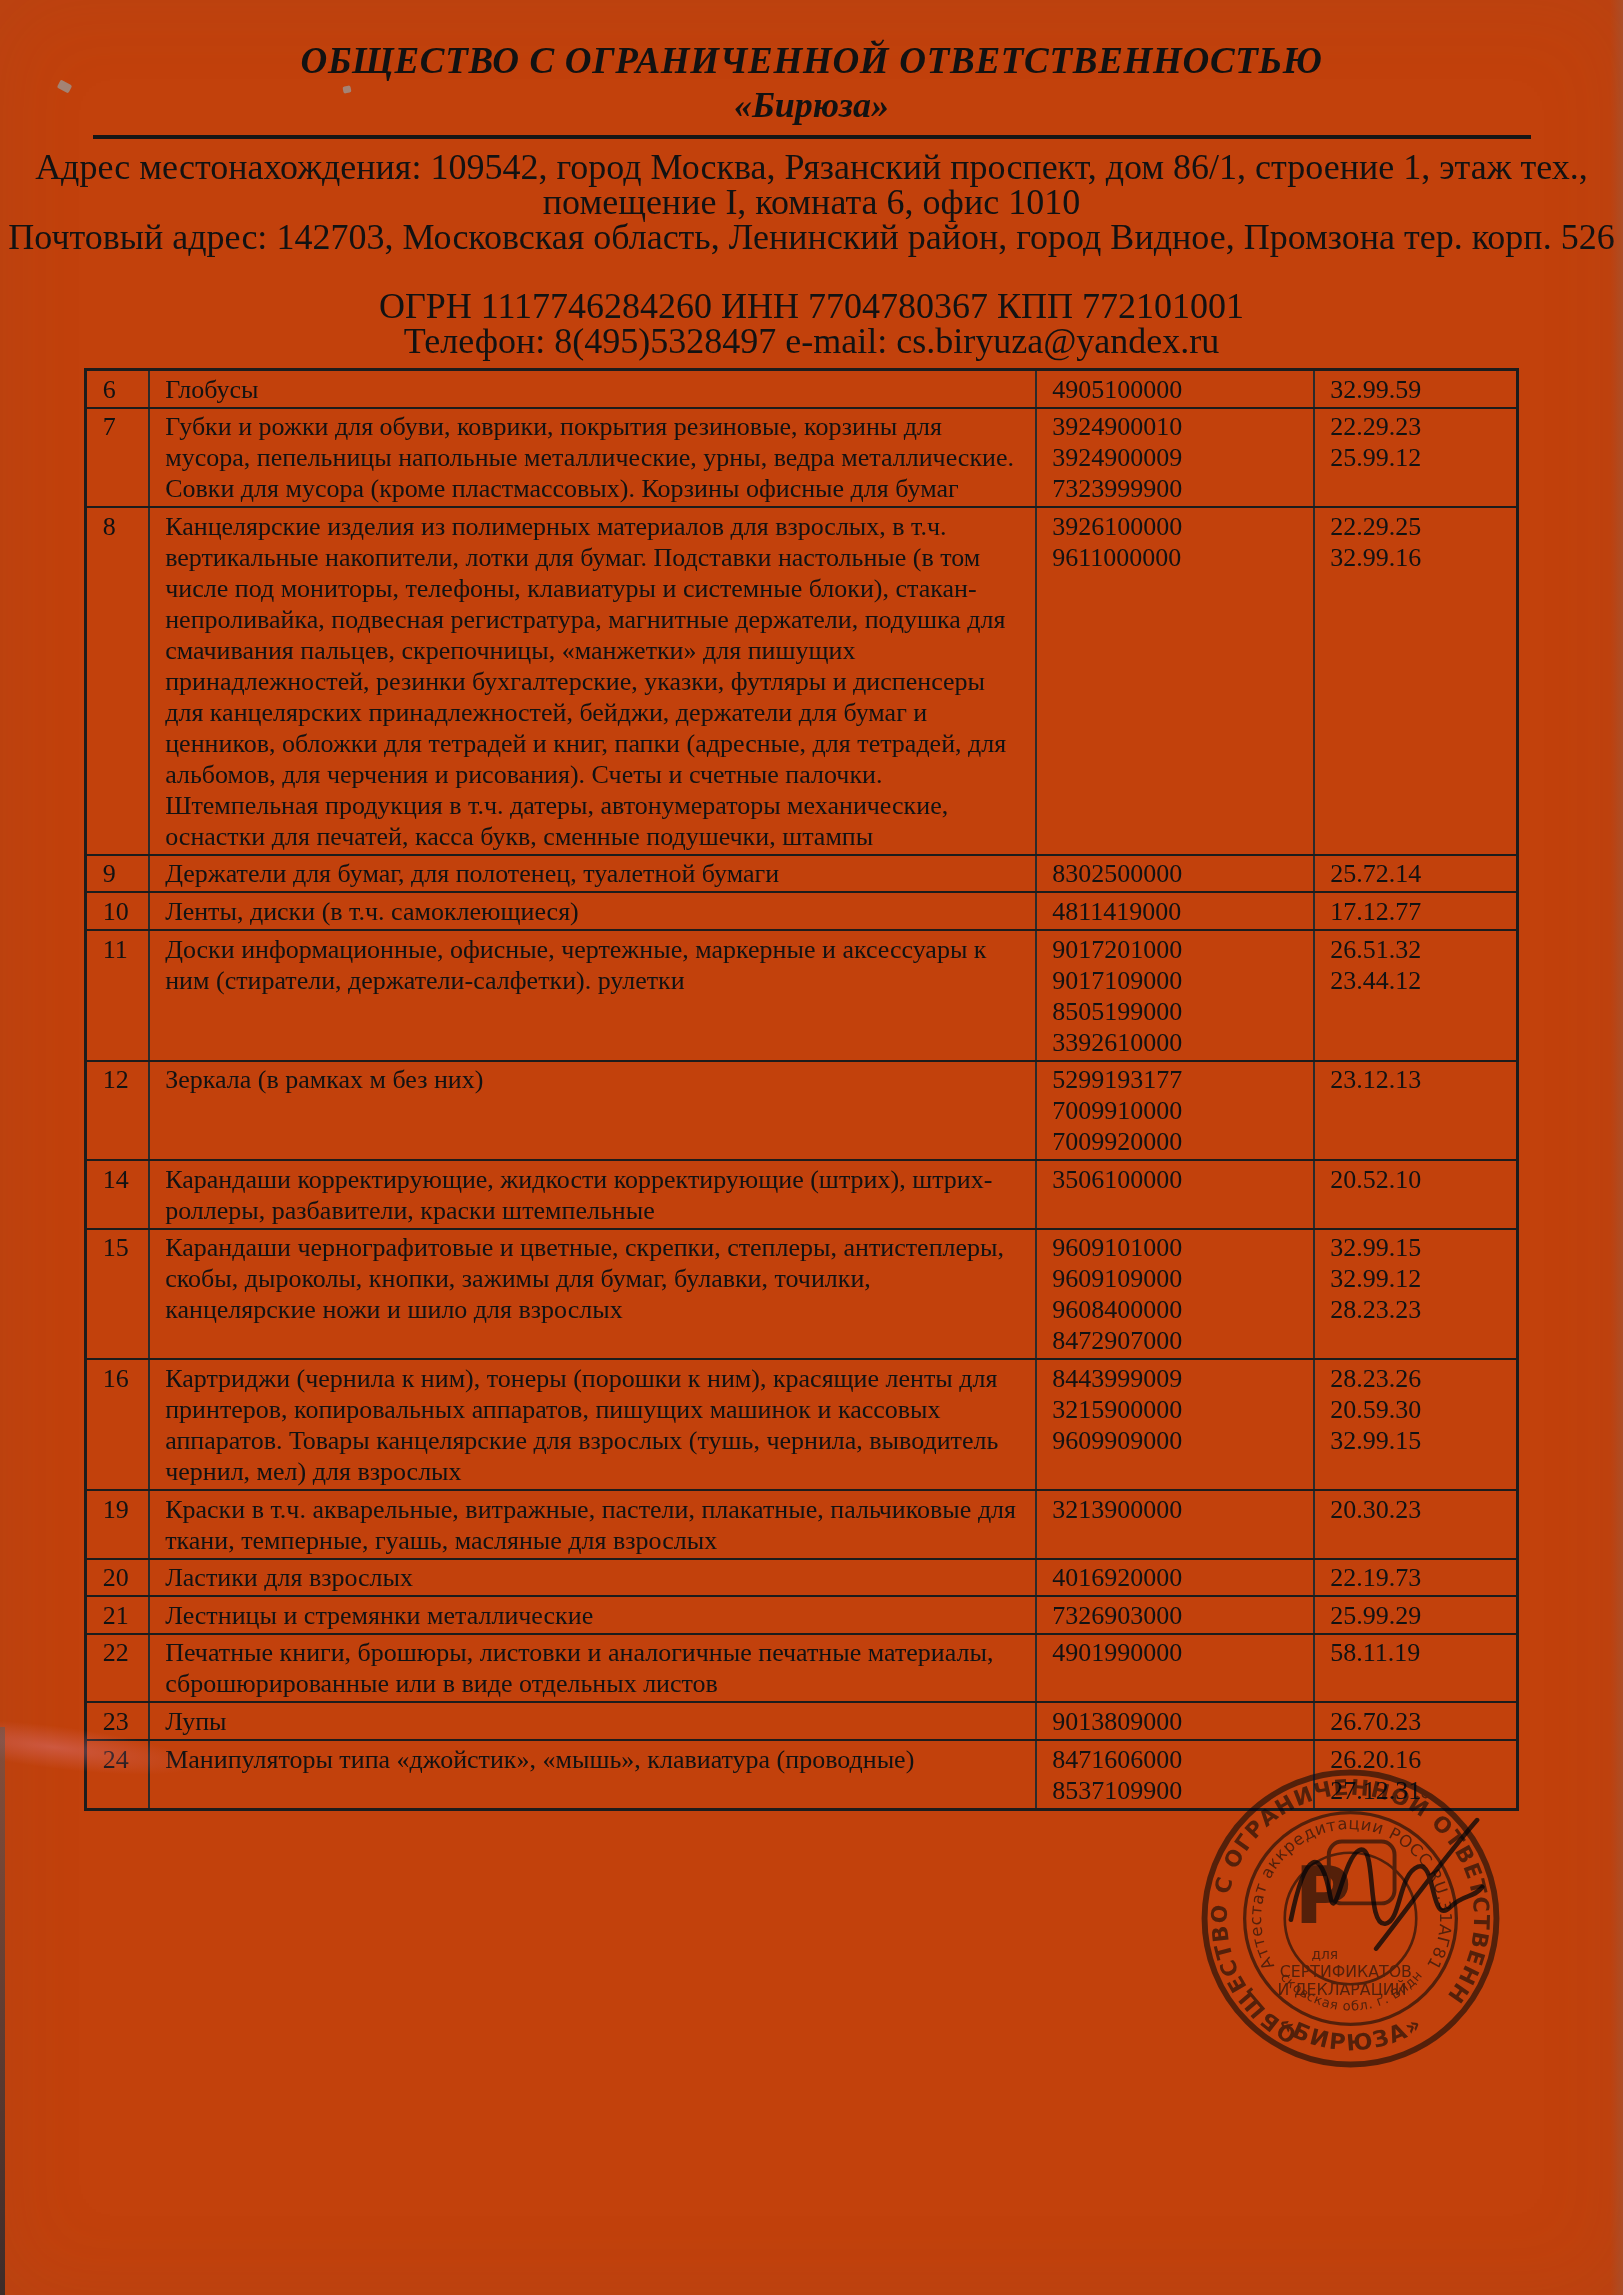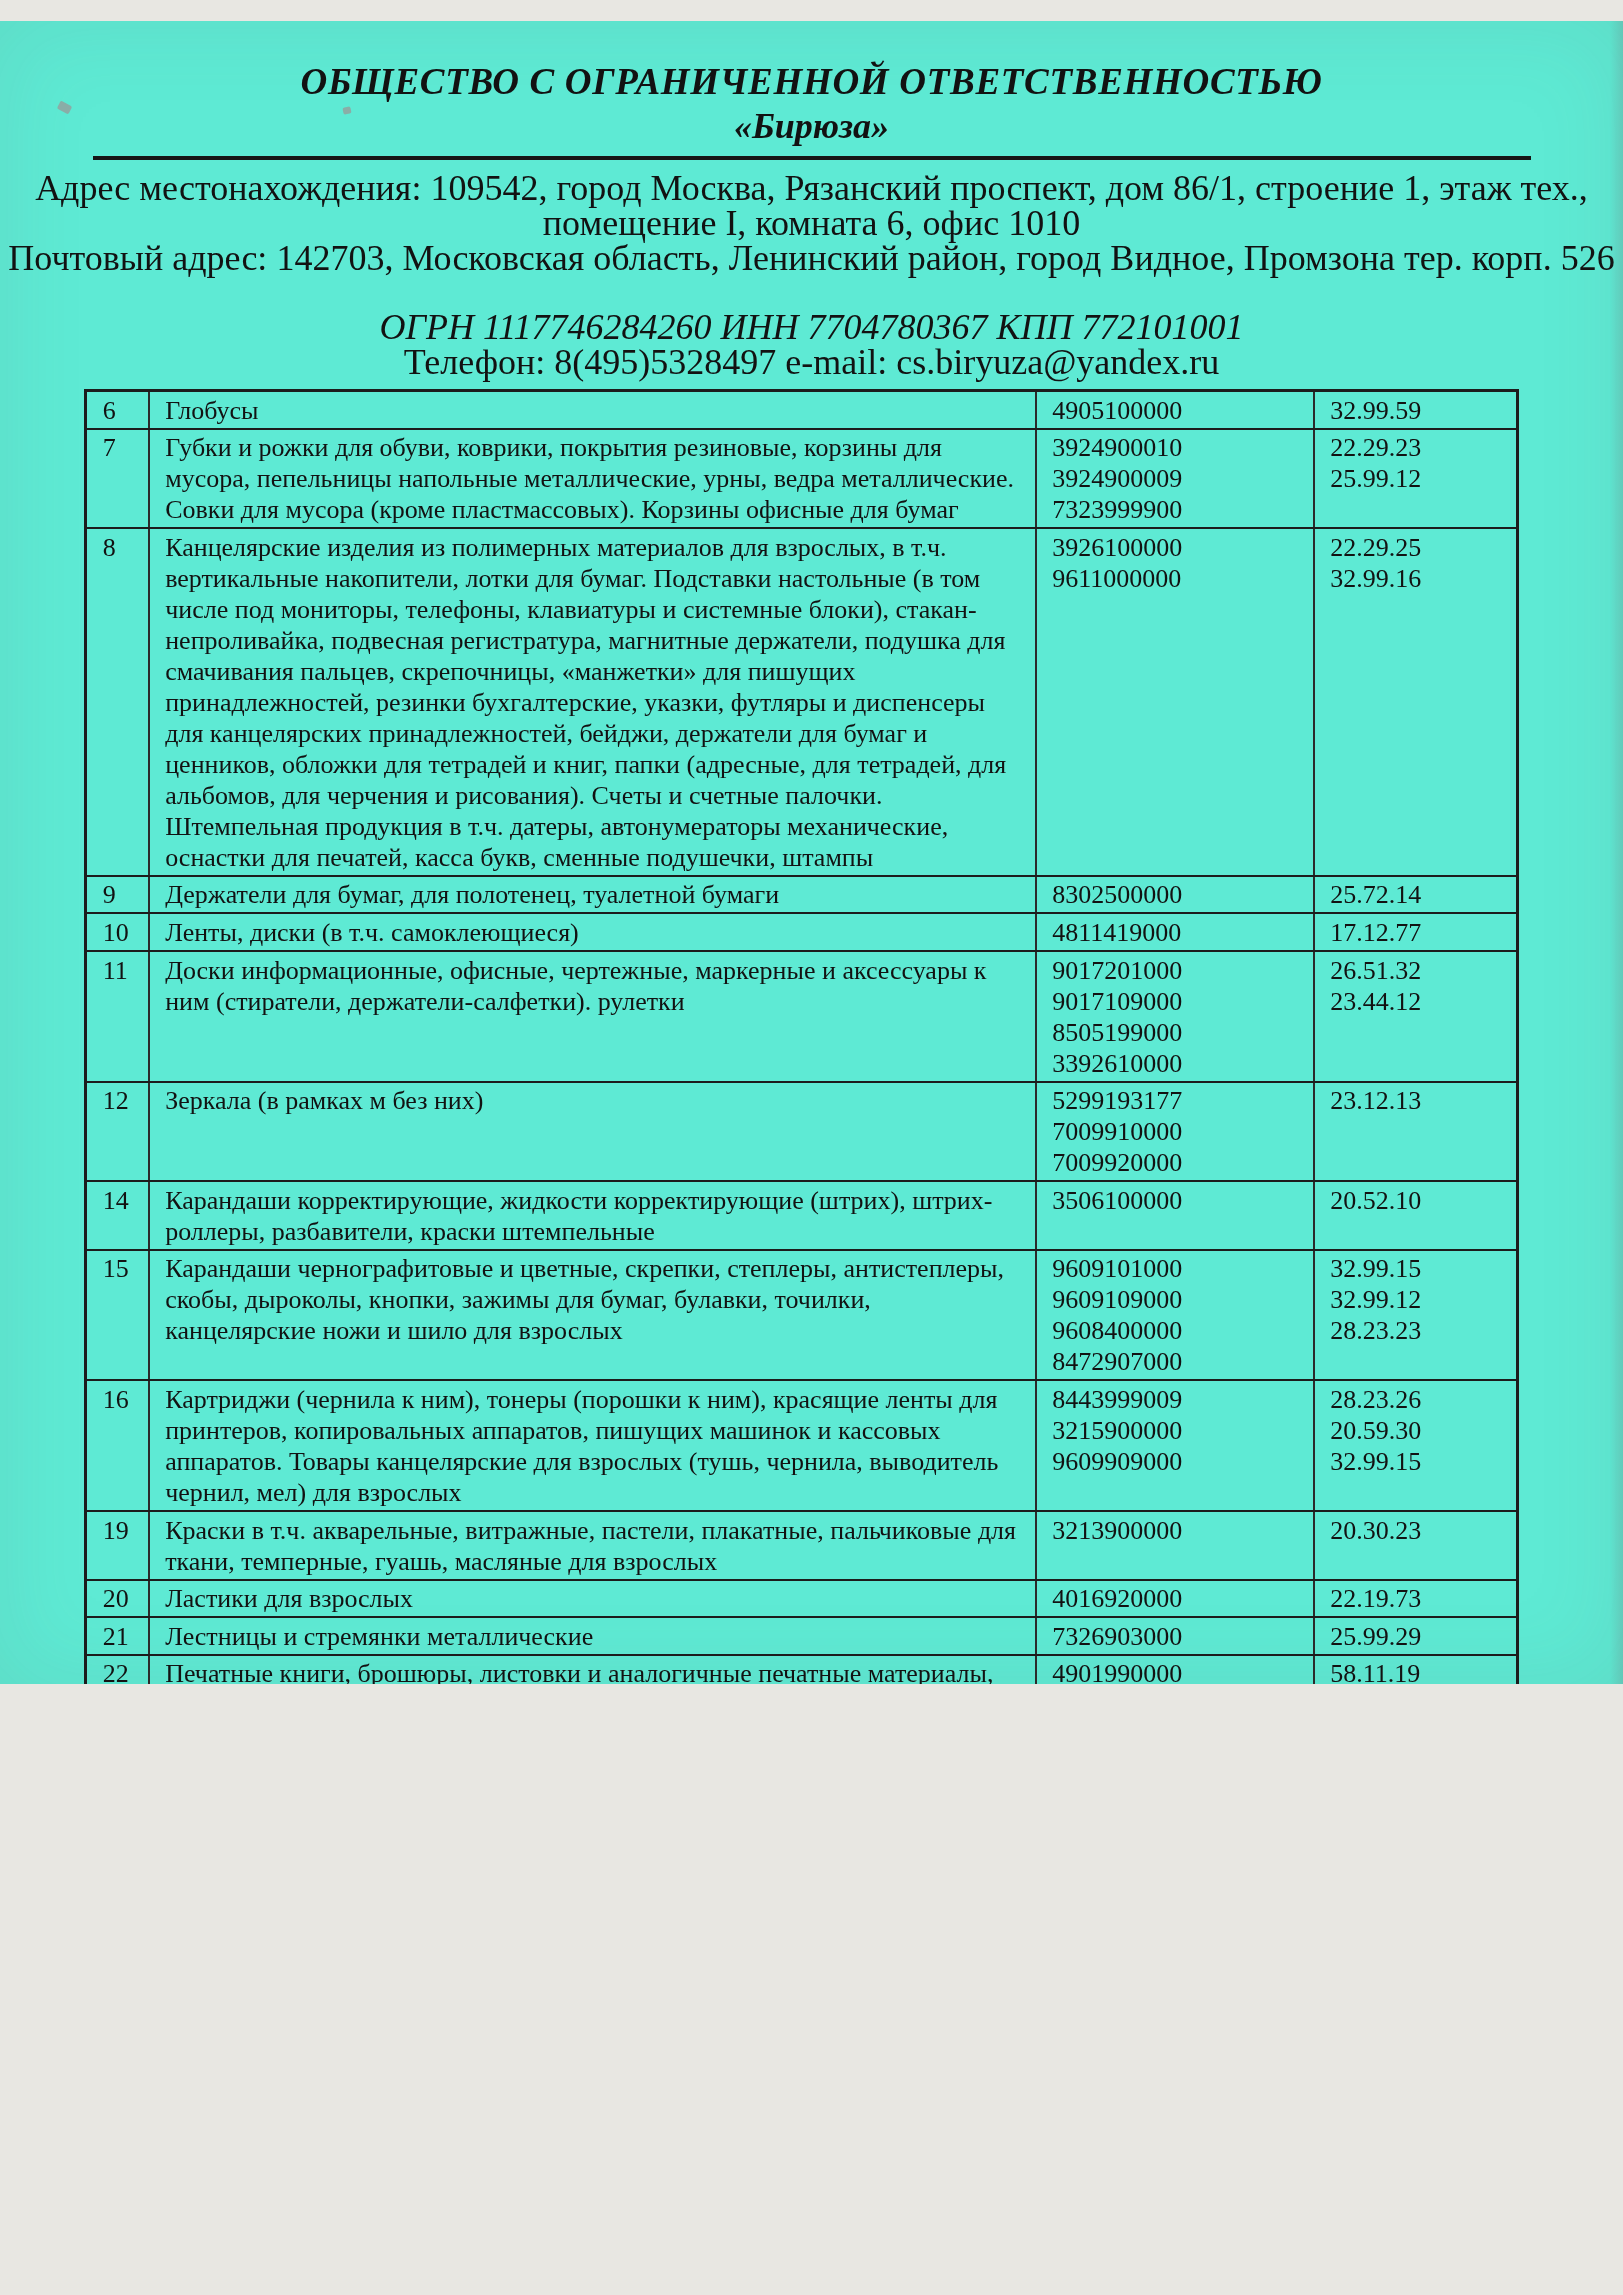--- a/index.html
+++ b/index.html
@@ -1,32 +1,31 @@
 <!DOCTYPE html>
 <html style="font-size:10.5px"><head>
 <meta charset="utf-8">
 <style>
   html,body{margin:0;padding:0;background:#e8e7e2;}
   .page{
     position:relative;
-    width:1623px;height:1663px;
-    background:#5eead4;
+    width:1623px;height:2295px;
+    background:#c2410c;
     box-shadow:inset 0 0 92px rgba(95,92,80,.10);
     overflow:hidden;
     font-family:"Liberation Serif","DejaVu Serif",serif;
     color:#121212;
-    margin-top:21px;
   }
   
   .header{padding-top:39px;text-align:center;}
   .title-line1{font-size:37px;font-weight:bold;font-style:italic;letter-spacing:0.7px;line-height:43px;}
   .title-line2{font-size:36px;font-weight:bold;font-style:italic;margin-top:2.6px;line-height:41px;}
   .header-rule{width:1438px;height:4.6px;background:#161616;margin:9.2px auto 10.5px auto;}
   .addr{margin:0;font-size:36px;line-height:35px;text-align:center;}
-  .reg-line{margin-top:34px;font-style:italic;}
+  .reg-line{margin-top:34px;}
   
   table.goods{
     border-collapse:collapse;
     table-layout:fixed;
     margin-left:84px;
     margin-top:9.2px;
     width:1433px;
     border:3.3px solid #1c1c1c;
     font-size:26px;
     line-height:31px;

